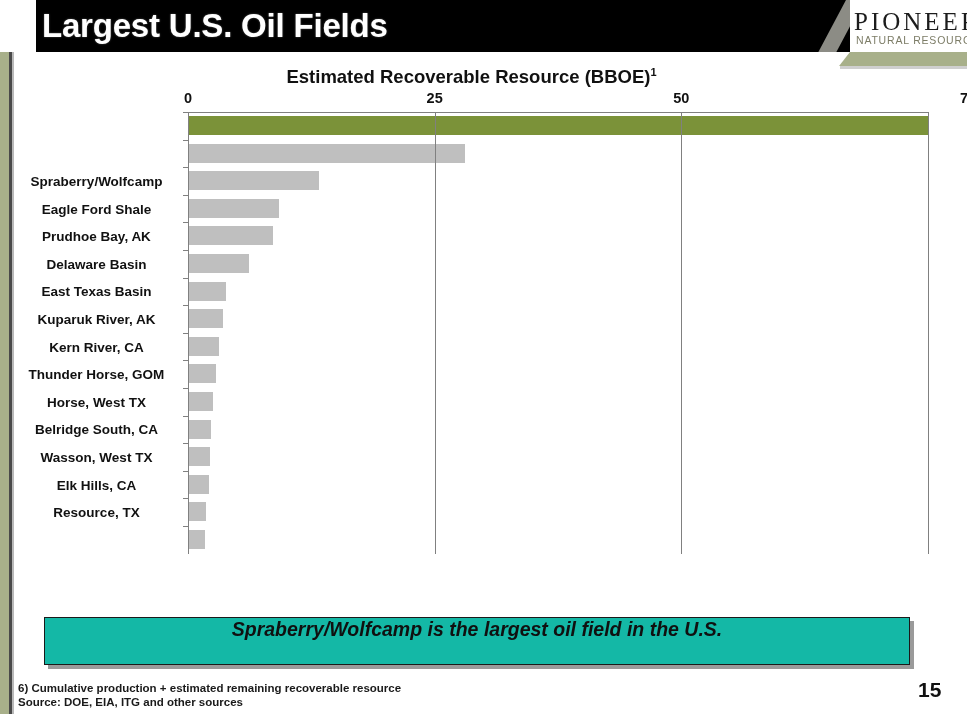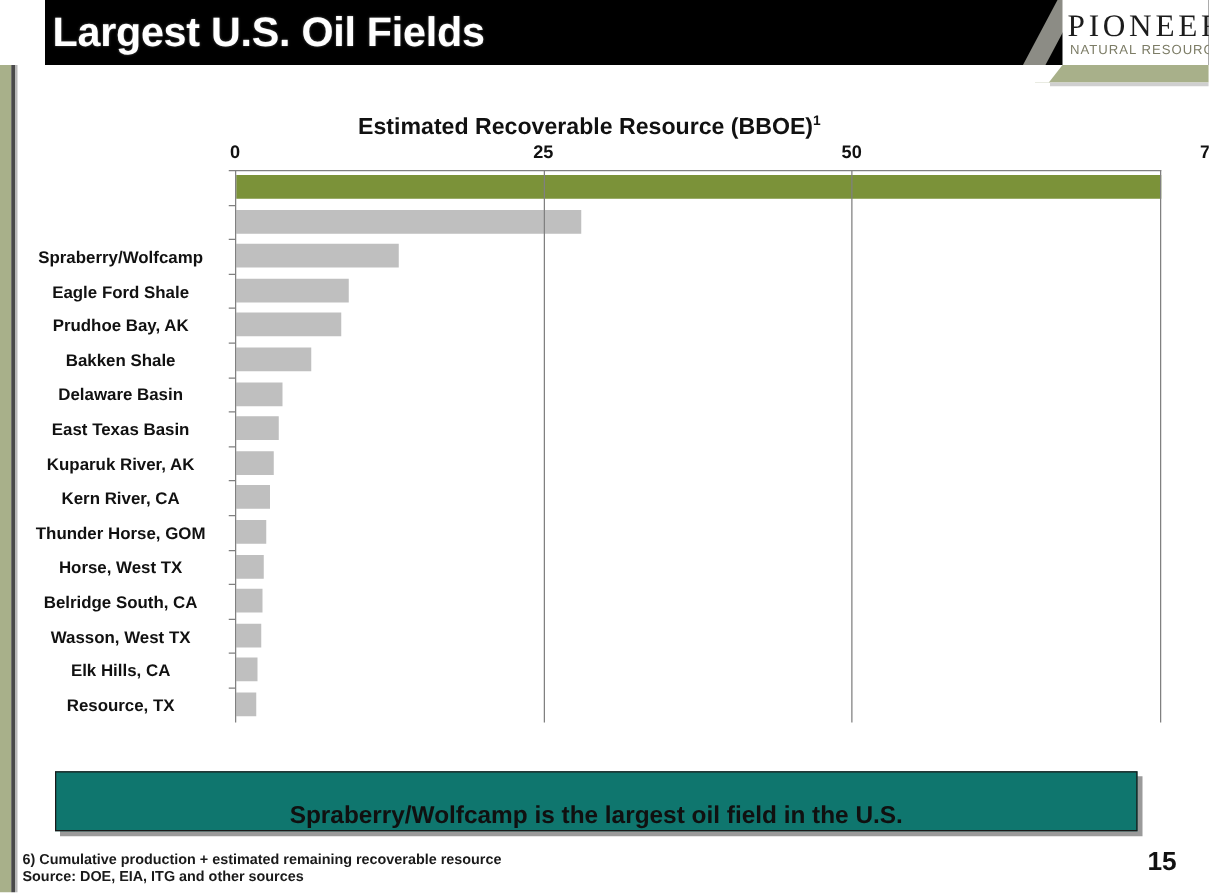--- a/index.html
+++ b/index.html
@@ -129,21 +129,21 @@
   .logo-bar-shadow {
     position: absolute;
     left: 840px; top: 66px;
     width: 127px; height: 3px;
     background: #cfcfcf;
   }
 
   
   #chart {
     position: absolute;
-    left: 14px; top: 64px;
+    left: 14px; top: 40px;
     width: 953px; height: 540px;
   }
   .chart-title {
     position: absolute;
     left: 0; top: 26px;
     width: 915px;
     text-align: center;
     font-size: 18.5px;
     font-weight: bold;
     color: #111111;
@@ -235,26 +235,27 @@
   .callout-shadow {
     position: absolute;
     left: 48px; top: 621px;
     width: 866px; height: 48px;
     background: #9a9a9a;
   }
   .callout {
     position: absolute;
     left: 44px; top: 617px;
     width: 866px; height: 48px;
-    background: #0f766e;
+    background: #14b8a6;
     border: 1.5px solid #1a1a1a;
     box-sizing: border-box;
     display: flex;
-    align-items: flex-end;
+    align-items: flex-start;
     justify-content: center;
+    font-style: italic;
   }
   .callout-text {
     font-size: 19.5px;
     font-weight: bold;
     color: #101010;
     white-space: nowrap;
   }
 
   
   .footnotes {
@@ -311,21 +312,20 @@
         <div class="tick-label" style="left: 0px;">0</div>
         <div class="tick-label" style="left: 246.667px;">25</div>
         <div class="tick-label" style="left: 493.333px;">50</div>
         <div class="tick-label" style="left: 740px; margin-left: 40px;">75</div>
       </div>
 
     <div class="cat-labels">
         <div class="cat-label">Spraberry/Wolfcamp</div>
         <div class="cat-label">Eagle Ford Shale</div>
         <div class="cat-label">Prudhoe Bay, AK</div>
-        <div class="cat-label">Bakken Shale</div>
         <div class="cat-label">Delaware Basin</div>
         <div class="cat-label">East Texas Basin</div>
         <div class="cat-label">Kuparuk River, AK</div>
         <div class="cat-label">Kern River, CA</div>
         <div class="cat-label">Thunder Horse, GOM</div>
         <div class="cat-label">Horse, West TX</div>
         <div class="cat-label">Belridge South, CA</div>
         <div class="cat-label">Wasson, West TX</div>
         <div class="cat-label">Elk Hills, CA</div>
         <div class="cat-label">Resource, TX</div>

